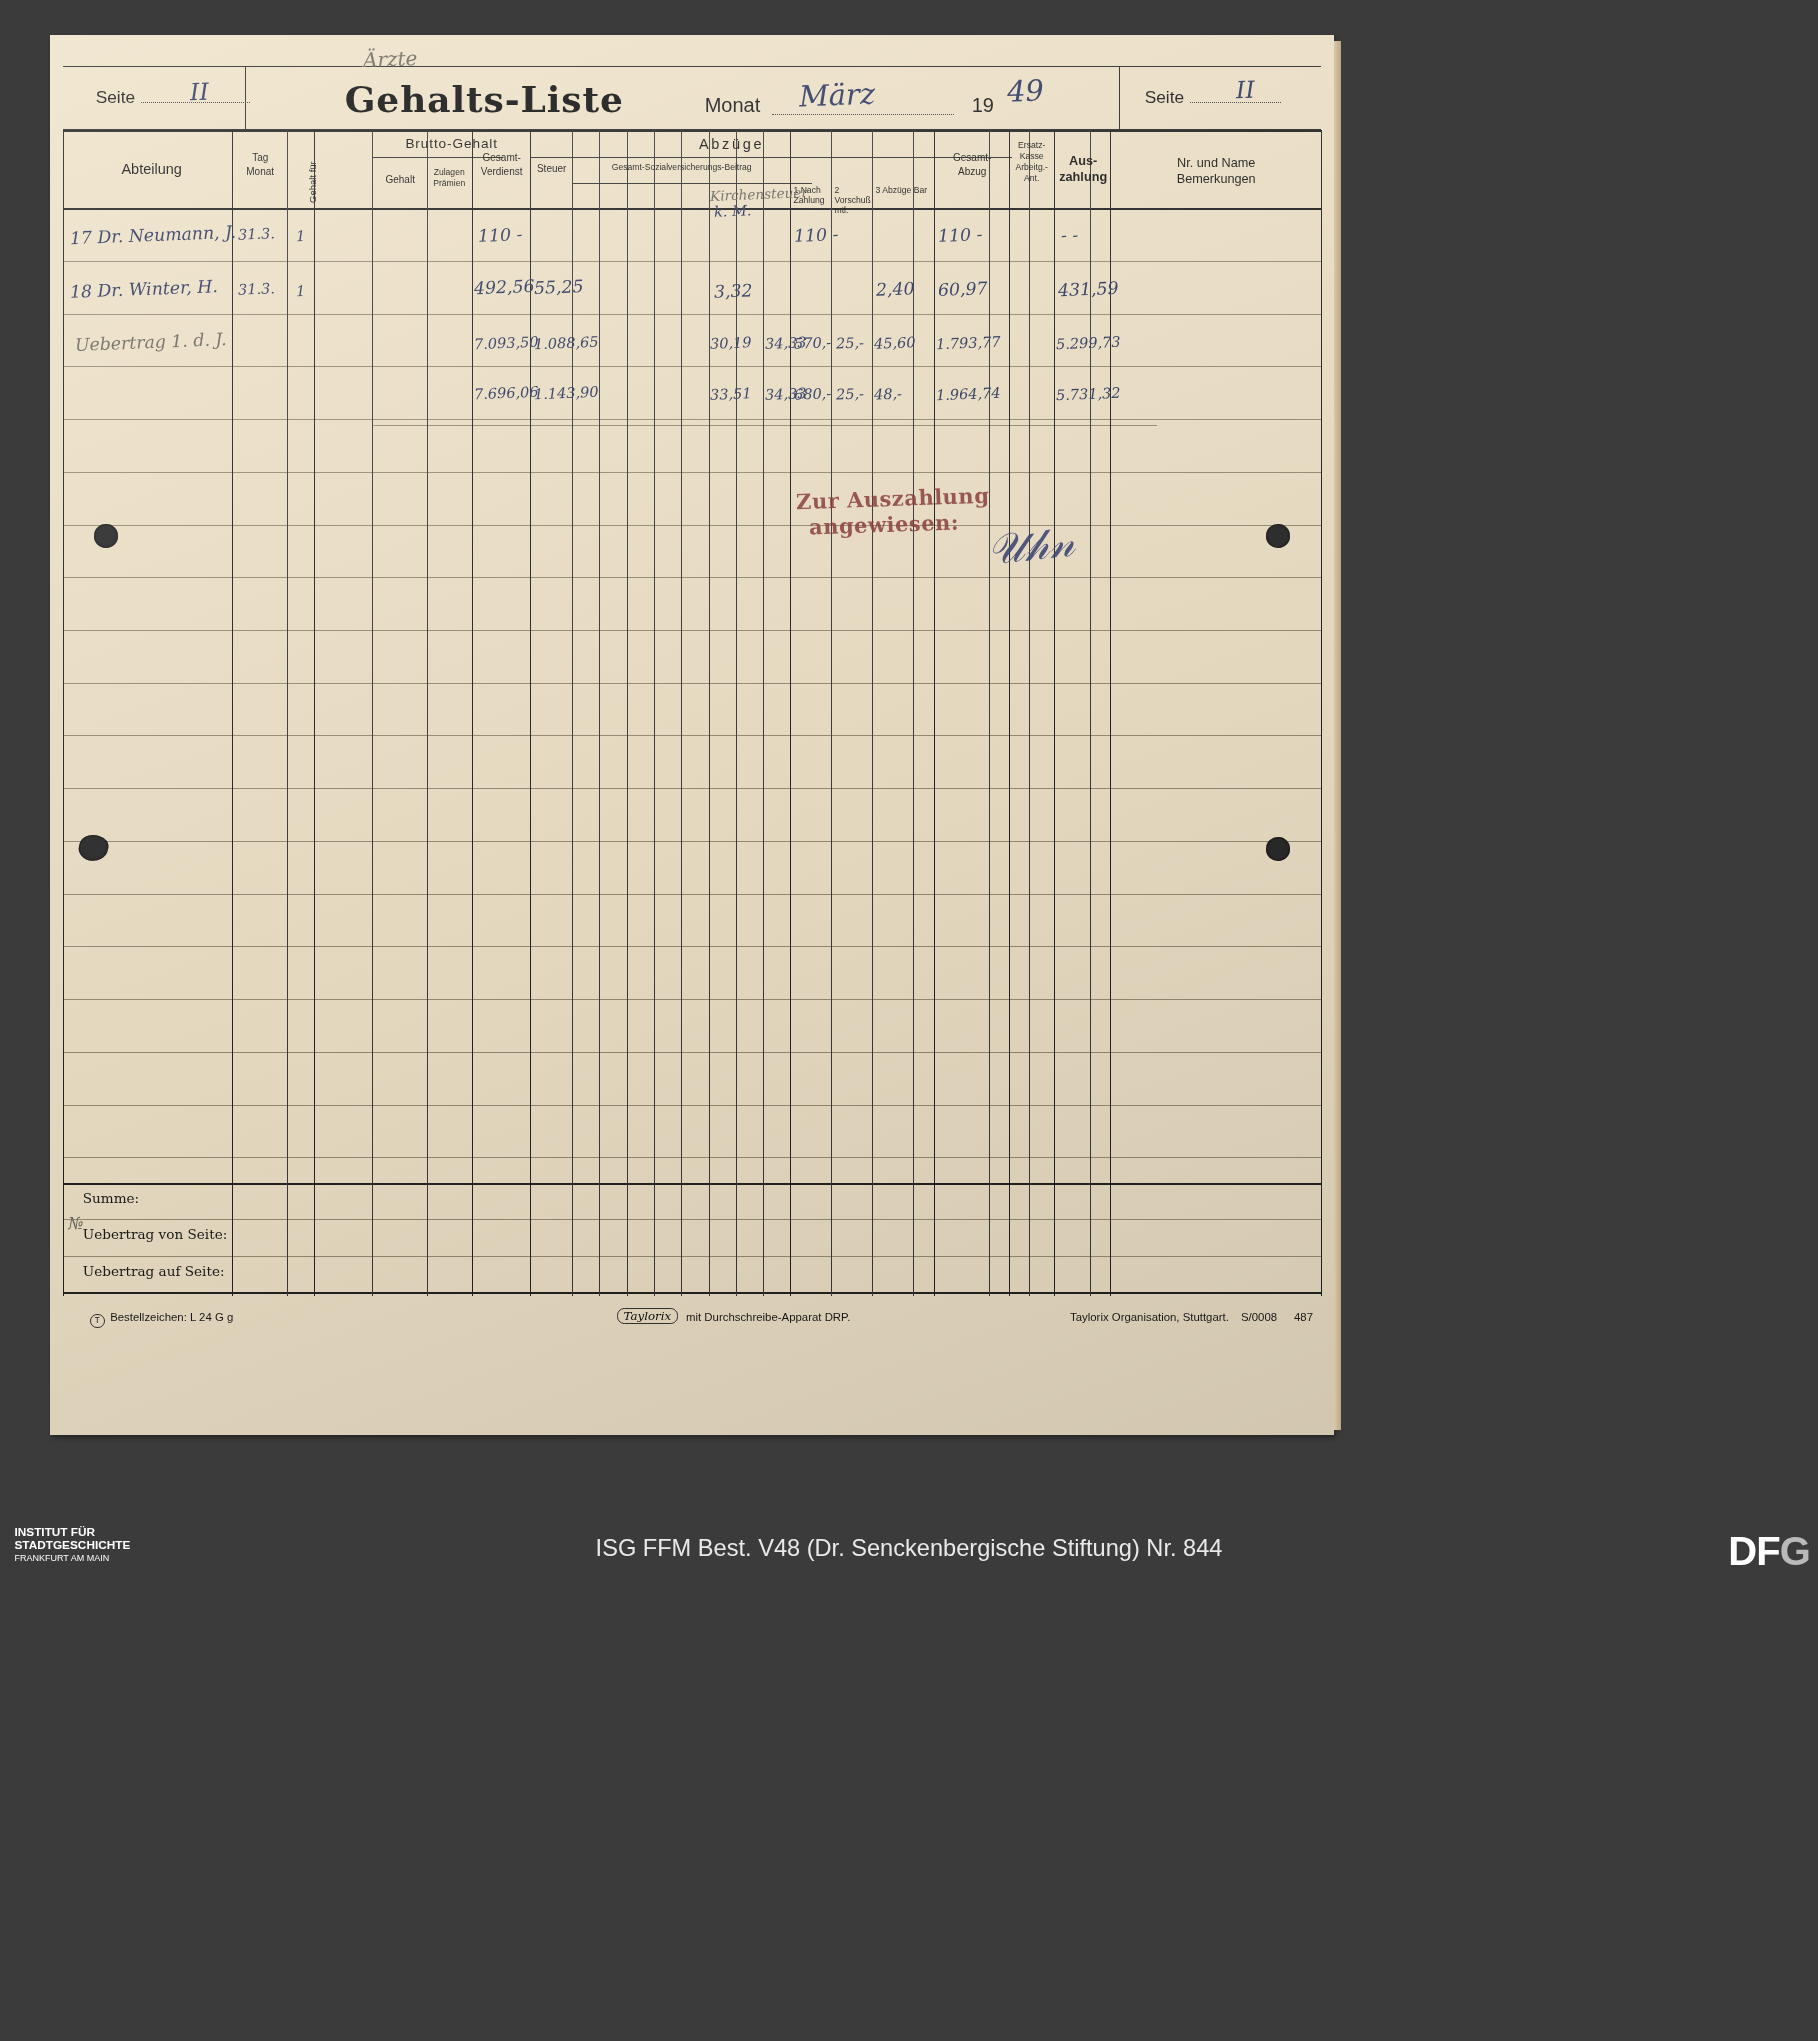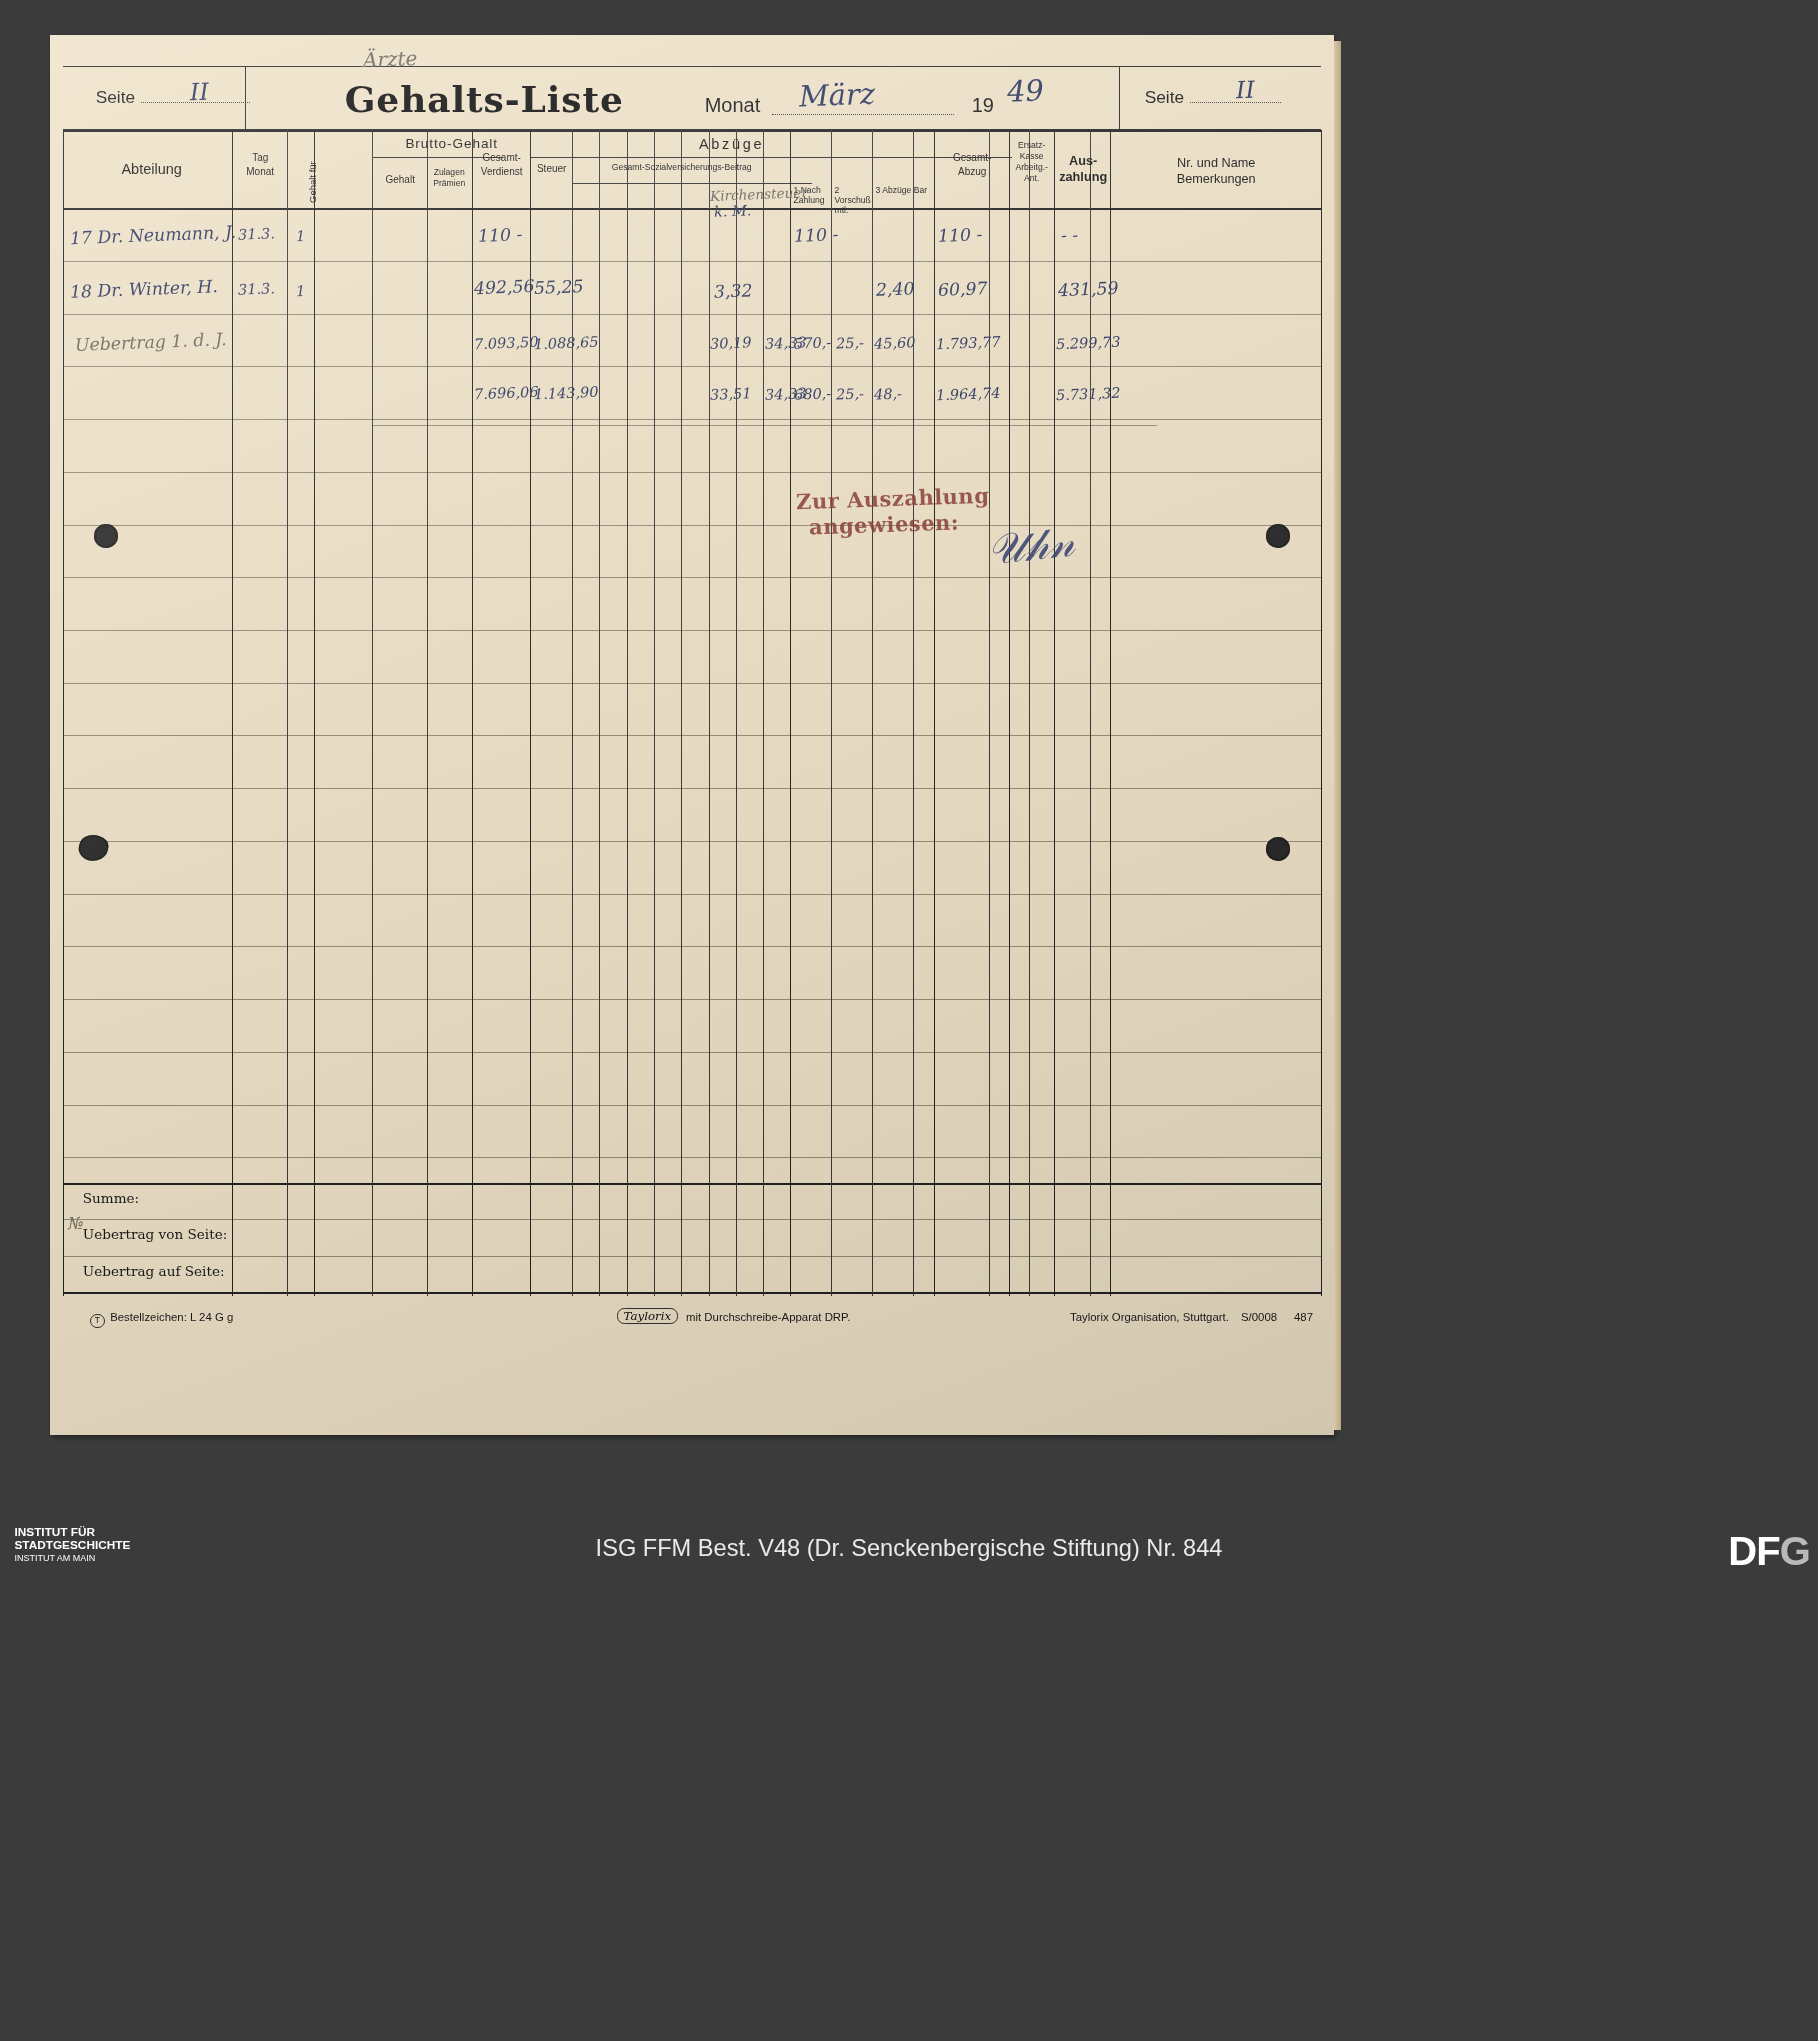--- a/index.html
+++ b/index.html
@@ -316,21 +316,21 @@
     <div class="hole" style="left:44px;top:489px;"></div>
     <div class="hole" style="left:1216px;top:489px;"></div>
     <div class="hole torn" style="left:29px;top:800px;width:29px;height:25.5px;"></div>
     <div class="hole" style="left:1216px;top:802px;"></div>
   </div>
 
   <div id="caption">
     <div class="isg">
       <div>INSTITUT FÜR</div>
       <div>STADTGESCHICHTE</div>
-      <div style="font-weight:normal;font-size:9px;">INSTITUT AM MAIN</div>
+      <div style="font-weight:normal;font-size:9px;">FRANKFURT AM MAIN</div>
     </div>
     <div class="txt">ISG FFM Best. V48 (Dr. Senckenbergische Stiftung) Nr. 844</div>
     <div class="dfg">
       <span>D</span><span>F</span><span class="g">G</span>
     </div>
   </div>
 </div>
 
 
 </body></html>

